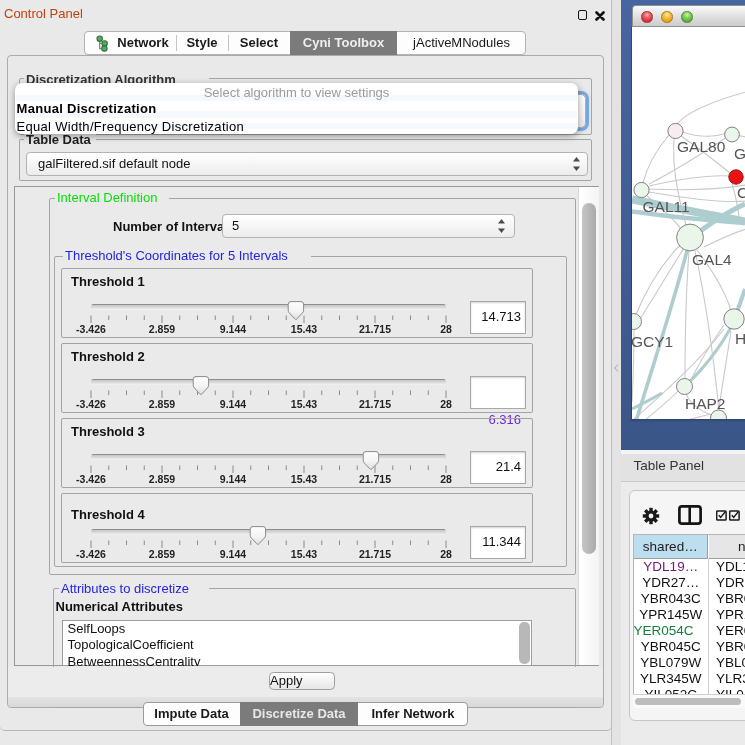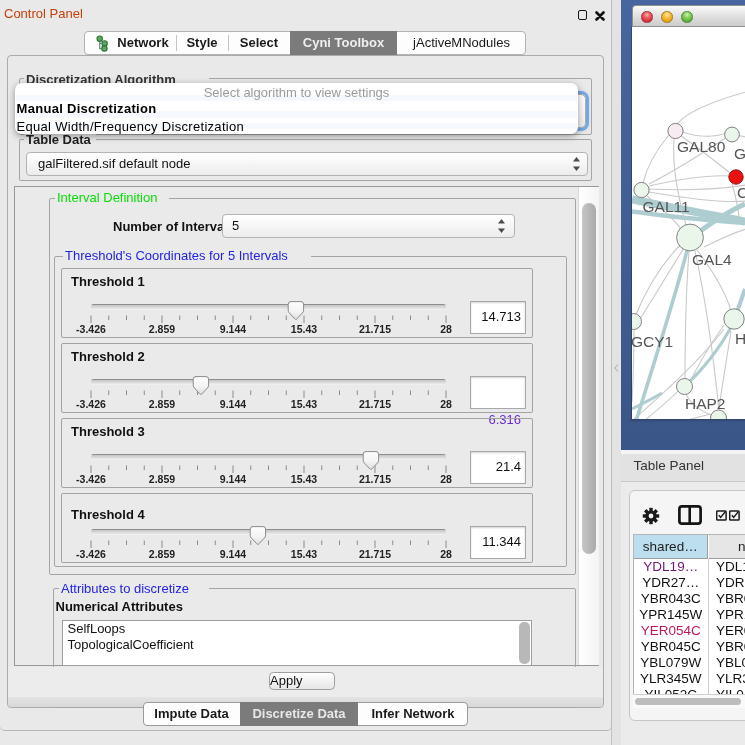--- a/index.html
+++ b/index.html
@@ -121,21 +121,21 @@
 <div style="position:absolute;left:633.5px;top:534.5px;width:74.5px;height:24.5px;background:#bcdeee;border-right:1px solid #9e9e9e;border-bottom:1px solid #9e9e9e;text-align:center;line-height:24.5px;font-size:13.5px;color:#222;">shared…</div>
 <div style="position:absolute;left:709px;top:534.5px;width:36px;height:24.5px;background:#e6e6e6;border-bottom:1px solid #9e9e9e;line-height:24.5px;font-size:13.5px;color:#222;padding-left:29px;overflow:hidden;">na</div>
 <div style="position:absolute;left:633.5px;top:559px;width:74.5px;height:16px;overflow:hidden;text-align:center;line-height:16px;font-size:13.5px;color:#701a75;">YDL19…</div>
 <div style="position:absolute;left:716px;top:559px;width:29px;height:16px;overflow:hidden;line-height:16px;font-size:13.5px;color:#111;">YDL1</div>
 <div style="position:absolute;left:633.5px;top:575px;width:74.5px;height:16px;overflow:hidden;text-align:center;line-height:16px;font-size:13.5px;color:#111;">YDR27…</div>
 <div style="position:absolute;left:716px;top:575px;width:29px;height:16px;overflow:hidden;line-height:16px;font-size:13.5px;color:#111;">YDR2</div>
 <div style="position:absolute;left:633.5px;top:591px;width:74.5px;height:16px;overflow:hidden;text-align:center;line-height:16px;font-size:13.5px;color:#111;">YBR043C</div>
 <div style="position:absolute;left:716px;top:591px;width:29px;height:16px;overflow:hidden;line-height:16px;font-size:13.5px;color:#111;">YBR0</div>
 <div style="position:absolute;left:633.5px;top:607px;width:74.5px;height:16px;overflow:hidden;text-align:center;line-height:16px;font-size:13.5px;color:#111;">YPR145W</div>
 <div style="position:absolute;left:716px;top:607px;width:29px;height:16px;overflow:hidden;line-height:16px;font-size:13.5px;color:#111;">YPR1</div>
-<div style="position:absolute;left:633.5px;top:623px;width:74.5px;height:16px;overflow:hidden;text-align:center;line-height:16px;font-size:13.5px;color:#be185d;">YER054C</div>
+<div style="position:absolute;left:633.5px;top:623px;width:74.5px;height:16px;overflow:hidden;text-align:left;line-height:16px;font-size:13.5px;color:#15803d;">YER054C</div>
 <div style="position:absolute;left:716px;top:623px;width:29px;height:16px;overflow:hidden;line-height:16px;font-size:13.5px;color:#111;">YER0</div>
 <div style="position:absolute;left:633.5px;top:639px;width:74.5px;height:16px;overflow:hidden;text-align:center;line-height:16px;font-size:13.5px;color:#111;">YBR045C</div>
 <div style="position:absolute;left:716px;top:639px;width:29px;height:16px;overflow:hidden;line-height:16px;font-size:13.5px;color:#111;">YBR0</div>
 <div style="position:absolute;left:633.5px;top:655px;width:74.5px;height:16px;overflow:hidden;text-align:center;line-height:16px;font-size:13.5px;color:#111;">YBL079W</div>
 <div style="position:absolute;left:716px;top:655px;width:29px;height:16px;overflow:hidden;line-height:16px;font-size:13.5px;color:#111;">YBL0</div>
 <div style="position:absolute;left:633.5px;top:671px;width:74.5px;height:16px;overflow:hidden;text-align:center;line-height:16px;font-size:13.5px;color:#111;">YLR345W</div>
 <div style="position:absolute;left:716px;top:671px;width:29px;height:16px;overflow:hidden;line-height:16px;font-size:13.5px;color:#111;">YLR3</div>
 <div style="position:absolute;left:633.5px;top:687px;width:74.5px;height:7px;overflow:hidden;text-align:center;line-height:16px;font-size:13.5px;color:#111;">YIL052C</div>
 <div style="position:absolute;left:716px;top:687px;width:29px;height:7px;overflow:hidden;line-height:16px;font-size:13.5px;color:#111;">YIL0</div>
 <div style="position:absolute;left:708px;top:559px;width:1px;height:135px;background:#cccccc;"></div>
@@ -307,20 +307,21 @@
       </svg>
     </div>
 <div style="position:absolute;left:470px;top:525.5px;width:56px;height:33px;background:#ffffff;border:1px solid #a8a8a8;box-shadow:inset 0 1px 2px rgba(0,0,0,0.18);"></div>
 <div style="position:absolute;left:470px;top:534.0px;width:51px;height:16px;text-align:right;font-size:13px;color:#111;line-height:16px;">11.344</div>
 <div style="position:absolute;left:52.5px;top:587.5px;width:523.5px;height:120px;border:1px solid #a5a5a5;border-radius:2px;"></div>
 <div style="position:absolute;left:59px;top:581.5px;width:150px;height:13px;background:#eaeaea;font-size:13px;color:#2323e2;line-height:13px;padding-left:2px;">Attributes to discretize</div>
 <div style="position:absolute;left:55.5px;top:599.5px;width:180px;height:14px;font-size:13px;font-weight:600;color:#111;line-height:14px;">Numerical Attributes</div>
 <div style="position:absolute;left:62px;top:620px;width:470px;height:46px;background:#ffffff;border:1px solid #9d9d9d;overflow:hidden;"></div>
 <div style="position:absolute;left:67.5px;top:621.5px;width:300px;height:14px;font-size:13px;color:#111;line-height:14px;">SelfLoops</div>
 <div style="position:absolute;left:67.5px;top:638px;width:300px;height:14px;font-size:13px;color:#111;line-height:14px;">TopologicalCoefficient</div>
+<div style="position:absolute;left:67.5px;top:654.5px;width:300px;height:11px;font-size:13px;color:#111;line-height:14px;overflow:hidden;">BetweennessCentrality</div>
 <div style="position:absolute;left:518.5px;top:621.5px;width:11px;height:42.5px;background:#b8b8b8;border-radius:5px;"></div>
 <div style="position:absolute;left:8px;top:667px;width:595px;height:30px;background:#ececec;"></div>
 <div style="position:absolute;left:8px;top:697px;width:595px;height:10px;background:linear-gradient(180deg,#e3e3e3,#d8d8d8);border-radius:0 0 4px 4px;"></div>
 <div style="position:absolute;left:269px;top:672px;width:65.5px;height:18px;background:linear-gradient(180deg,#ffffff,#e7e7e7);border:1px solid #9f9f9f;border-radius:4.5px;text-align:left;font-size:13px;color:#111;line-height:16px;">Apply</div>
 <div style="position:absolute;left:143px;top:702px;width:325px;height:24px;background:#fdfdfd;border:1px solid #9a9a9a;border-radius:4px;overflow:hidden;"></div>
 <div style="position:absolute;left:143px;top:702px;width:97px;height:24px;line-height:24px;text-align:center;font-size:13px;font-weight:600;color:#1a1a1a;">Impute Data</div>
 <div style="position:absolute;left:240px;top:702px;width:118px;height:24px;background:#7b7b7b;line-height:24px;text-align:center;font-size:13px;font-weight:600;color:#e8e8e8;">Discretize Data</div>
 <div style="position:absolute;left:358px;top:702px;width:110px;height:24px;line-height:24px;text-align:center;font-size:13px;font-weight:600;color:#1a1a1a;">Infer Network</div>
 <div style="position:absolute;left:15px;top:83px;width:563px;height:51px;background:#ffffff;border-radius:7px;box-shadow:0 2px 7px rgba(0,0,0,0.38);z-index:50;"></div>
 <div style="position:absolute;left:16px;top:94.5px;width:561px;height:6.5px;background:#f5f8fc;z-index:50;"></div>

